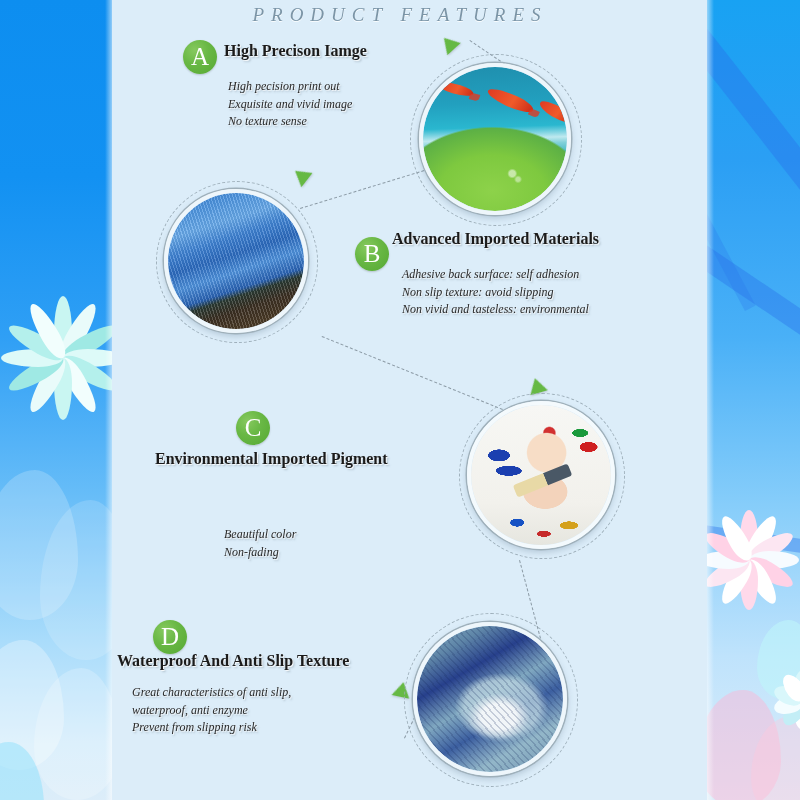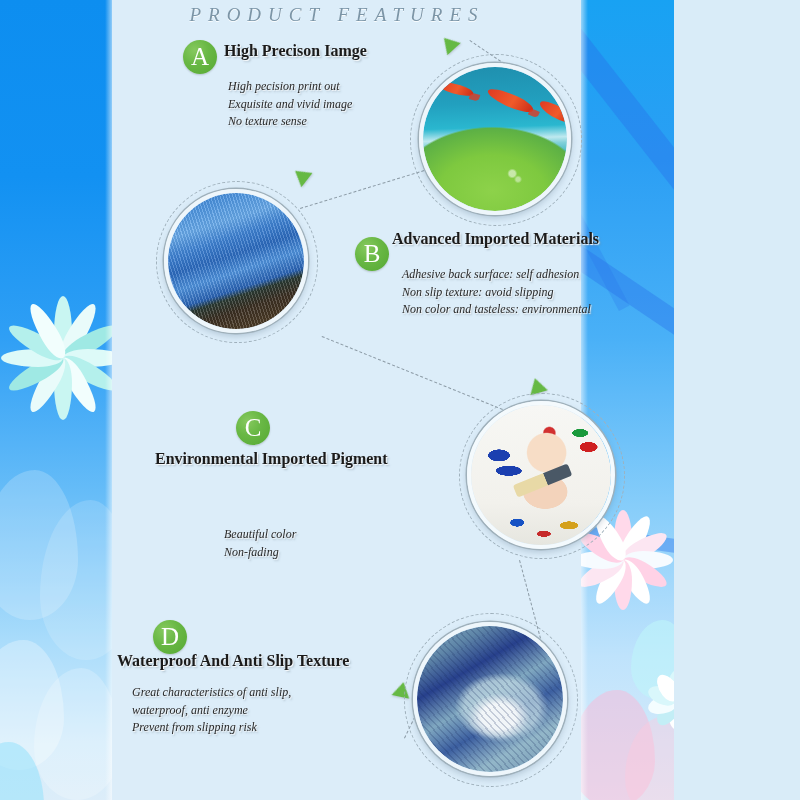--- a/index.html
+++ b/index.html
@@ -2,21 +2,21 @@
 <html><head>
 <meta charset="utf-8">
 <title>Product Features</title>
 <style>
   html,body{margin:0;padding:0;}
   body{
     width:800px;height:800px;overflow:hidden;
     font-family:"Liberation Serif", serif;
     background:#d9ecf8;
   }
-  #poster{position:relative;width:664px;height:800px;overflow:hidden;background:#dcedf9;padding-left:10px;}
+  #poster{position:relative;width:800px;height:800px;overflow:hidden;background:#dcedf9;}
 
   
   .side-border{position:absolute;top:0;bottom:0;overflow:hidden;}
   .side-left{left:0;width:112px;
     background:linear-gradient(180deg,#0d8ef0 0%,#1291f2 22%,#2f9ff5 42%,#67bdf8 62%,#a9dcfb 80%,#d3ecfb 93%,#dcedf9 100%);}
   .side-right{right:0;width:93px;
     background:linear-gradient(180deg,#18a2f3 0%,#2b9ff4 20%,#49b0f7 42%,#86cdfa 63%,#bfe3fc 82%,#dcedf9 100%);}
   .side-left:after, .side-right:after{
     content:"";position:absolute;top:0;bottom:0;width:7px;
     background:linear-gradient(90deg,rgba(255,255,255,0),rgba(255,255,255,.55));}
@@ -222,21 +222,21 @@
   <div class="photo" style="left:164px;top:189px;width:144px;height:144px;border:4px solid #eef6fb;box-sizing:border-box;
               box-shadow:0 0 0 1.5px #9fb0ba, 0 3px 7px rgba(60,90,120,.28);">
     <div class="inner img-b"></div>
   </div>
 
   <div class="badge" style="left:355px;top:237px;">B</div>
   <div class="feat-title" style="left:392px;top:230px;">Advanced Imported Materials</div>
   <div class="feat-list" style="left:402px;top:266px;">
     <div>Adhesive back surface: self adhesion</div>
     <div>Non slip texture: avoid slipping</div>
-    <div>Non color and tasteless: environmental</div>
+    <div>Non vivid and tasteless: environmental</div>
   </div>
 
   <div class="badge" style="left:236px;top:411px;">C</div>
   <div class="feat-title" style="left:155px;top:450px;">Environmental Imported Pigment</div>
   <div class="feat-list" style="left:224px;top:486px;margin-top:40px;">
     <div>Beautiful color</div>
     <div>Non-fading</div>
   </div>
 
   <div class="ring-dashed" style="left:459px;top:393px;width:164px;height:164px;"></div>

